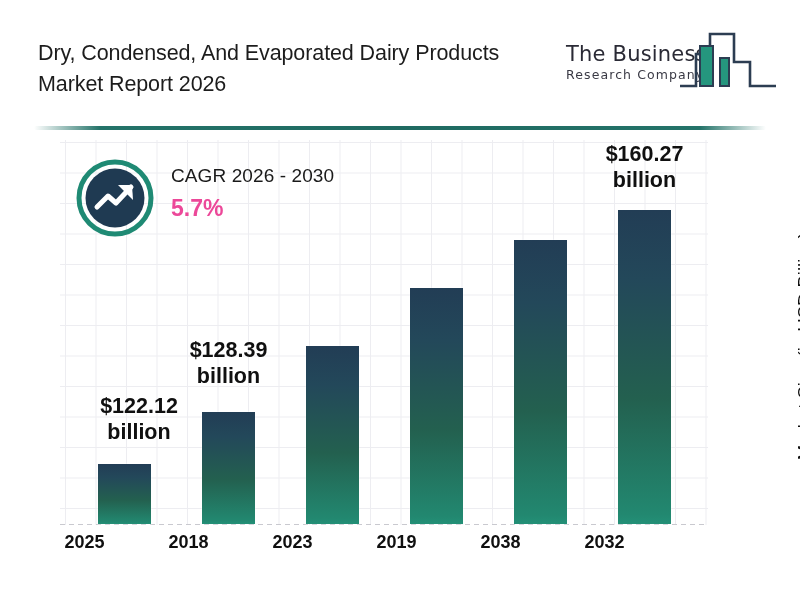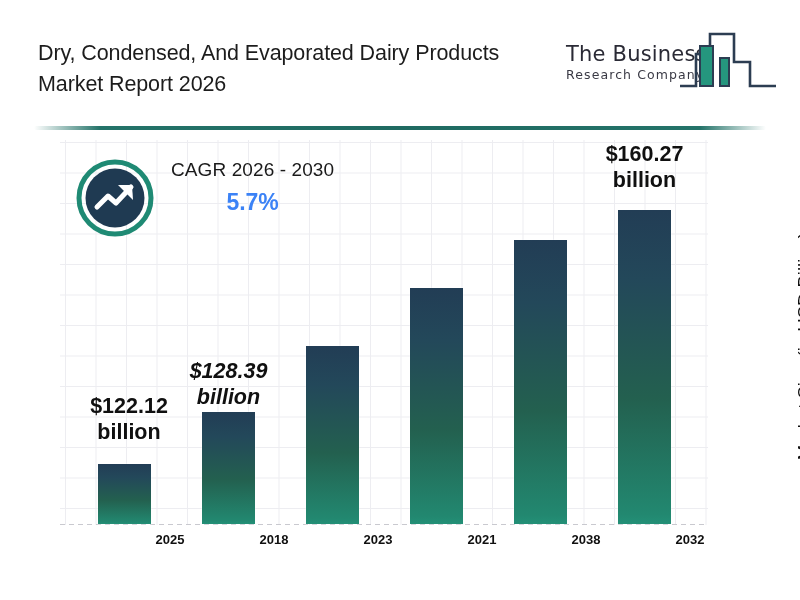--- a/index.html
+++ b/index.html
@@ -52,37 +52,37 @@
   }
 
   
   .vlabel{
     position:absolute;width:124px;text-align:center;
     font-size:21.5px;font-weight:bold;color:#101010;line-height:26px;
   }
 
   
   .xlabel{
-    position:absolute;top:532px;width:120px;text-align:right;
-    font-size:13px;font-weight:bold;color:#101010;
+    position:absolute;top:532px;width:120px;text-align:left;
+    font-size:18px;font-weight:bold;color:#101010;
   }
 
   
   #ylabel{
     position:absolute;right:6px;top:232px;
     transform:rotate(-90deg);transform-origin:100% 0;
     font-size:18.5px;color:#101010;white-space:nowrap;
   }
 
   
   #cagr{position:absolute;left:76px;top:155px;width:300px;height:86px;}
   #cagr-circle{position:absolute;left:0;top:4px;width:78px;height:78px;}
-  #cagr-text{position:absolute;left:95px;top:4px;text-align:center;}
+  #cagr-text{position:absolute;left:95px;top:10px;}
   #cagr-period{font-size:19px;color:#1a1a1a;letter-spacing:0.1px;}
-  #cagr-value{font-size:23px;font-weight:bold;color:#3b82f6;margin-top:8px;}
+  #cagr-value{font-size:23px;font-weight:bold;color:#ec4899;margin-top:8px;}
 </style>
 </head>
 <body>
 
 <div id="root">
 
   <div id="title">Dry, Condensed, And Evaporated Dairy Products Market Report 2026</div>
 
   <div id="logo">
     <div id="logo-text">
@@ -98,35 +98,35 @@
     </div>
   </div>
 
   <div id="divider"></div>
 
   <div id="plot"></div>
   <div id="baseline"></div>
 
   <div id="bars-layer">
       <div class="bar" style="left: 98px; top: 464px; height: 60px;"></div>
-      <div class="vlabel" style="left: 67px; top: 393px;">
+      <div class="vlabel" style="left: 77px; top: 393px;">
         <div>$122.12</div>
         <div>billion</div>
       </div>
       <div class="xlabel" style="left: 64.5px;">2025</div>
       <div class="bar" style="left: 202px; top: 412px; height: 112px;"></div>
-      <div class="vlabel" style="left: 166.5px; top: 358px; font-style: italic;">
+      <div class="vlabel" style="left: 166.5px; top: 337px;">
         <div>$128.39</div>
         <div>billion</div>
       </div>
       <div class="xlabel" style="left: 168.5px;">2018</div>
       <div class="bar" style="left: 306px; top: 346px; height: 178px;"></div>
       <div class="xlabel" style="left: 272.5px;">2023</div>
       <div class="bar" style="left: 410px; top: 288px; height: 236px;"></div>
-      <div class="xlabel" style="left: 376.5px;">2021</div>
+      <div class="xlabel" style="left: 376.5px;">2019</div>
       <div class="bar" style="left: 514px; top: 240px; height: 284px;"></div>
       <div class="xlabel" style="left: 480.5px;">2038</div>
       <div class="bar" style="left: 618px; top: 210px; height: 314px;"></div>
       <div class="vlabel" style="left: 582.5px; top: 141px;">
         <div>$160.27</div>
         <div>billion</div>
       </div>
       <div class="xlabel" style="left: 584.5px;">2032</div>
     </div>
 

